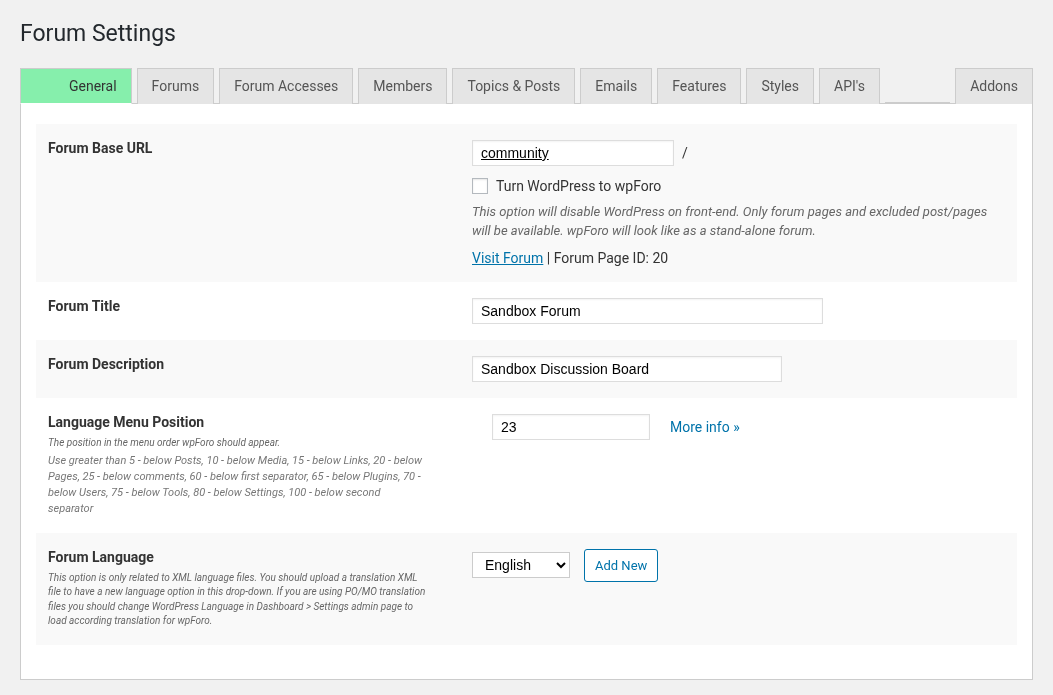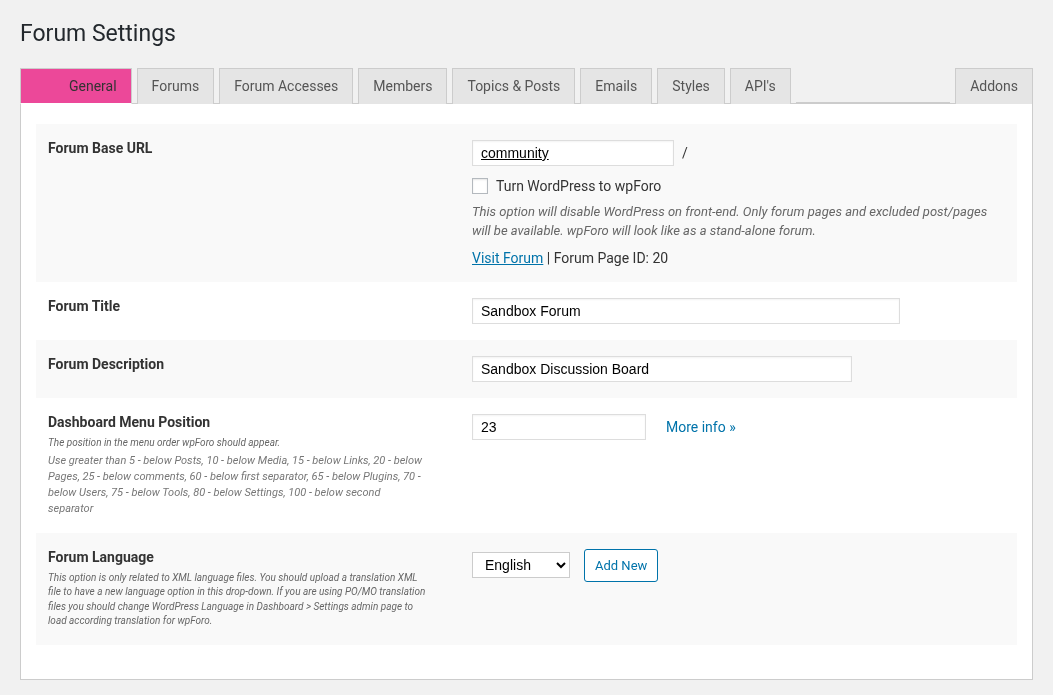--- a/index.html
+++ b/index.html
@@ -2,21 +2,21 @@
 <html><head>
   <meta charset="utf-8">
   <style>
     * { box-sizing: border-box; margin: 0; padding: 0; }
     body { font-family: -apple-system, BlinkMacSystemFont, "Segoe UI", Roboto, sans-serif; background: #f1f1f1; color: #444; font-size: 14px; }
     .wrap { padding: 10px 20px 20px; }
     h1 { font-size: 23px; font-weight: 400; color: #23282d; margin: 10px 0 20px; }
 
     .tabs { display: flex; gap: 5px; border-bottom: 1px solid #ccc; }
     .tab { padding: 9px 14px; background: #e5e5e5; border: 1px solid #ccc; border-bottom: none; color: #555; font-size: 14px; cursor: pointer; position: relative; top: 1px; }
-    .tab.active { background: #ec4899; border-bottom: 1px solid #fff; color: #333; padding-left: 48px; }
+    .tab.active { background: #86efac; border-bottom: 1px solid #fff; color: #333; padding-left: 48px; }
     .tab-spacer { flex: 1; border-bottom: 1px solid #ccc; }
 
     .panel { background: #fff; border: 1px solid #ccc; border-top: none; padding: 20px 15px; }
 
     .row { display: flex; padding: 16px 12px; gap: 24px; }
     .row.shaded { background: #f9f9f9; }
     .label-col { width: 400px; padding-right: 20px; }
     .field-col { flex: 1; }
     .label-title { font-weight: 700; color: #333; font-size: 14px; }
     .label-desc { color: #666; font-style: italic; font-size: 10px; margin-top: 6px; line-height: 1.45; }
@@ -48,20 +48,21 @@
 <div class="wrap">
   <h1>Forum Settings</h1>
 
   <div class="tabs">
     <div class="tab active">General</div>
     <div class="tab">Forums</div>
     <div class="tab">Forum Accesses</div>
     <div class="tab">Members</div>
     <div class="tab">Topics &amp; Posts</div>
     <div class="tab">Emails</div>
+    <div class="tab">Features</div>
     <div class="tab">Styles</div>
     <div class="tab">API's</div>
     <div class="tab-spacer"></div>
     <div class="tab">Addons</div>
   </div>
 
   <div class="panel">
 
     <div class="row shaded">
       <div class="label-col">
@@ -81,42 +82,42 @@
           <span class="link">Visit Forum</span><span> | Forum Page ID: 20</span>
         </div>
       </div>
     </div>
 
     <div class="row">
       <div class="label-col">
         <div class="label-title">Forum Title</div>
       </div>
       <div class="field-col">
-        <input type="text" style="width: 428px;" value="Sandbox Forum">
+        <input type="text" style="width: 351px;" value="Sandbox Forum">
       </div>
     </div>
 
     <div class="row shaded">
       <div class="label-col">
         <div class="label-title">Forum Description</div>
       </div>
       <div class="field-col">
-        <input type="text" style="width: 380px;" value="Sandbox Discussion Board">
+        <input type="text" style="width: 310px;" value="Sandbox Discussion Board">
       </div>
     </div>
 
     <div class="row">
       <div class="label-col">
-        <div class="label-title">Dashboard Menu Position</div>
+        <div class="label-title">Language Menu Position</div>
         <div class="label-desc">The position in the menu order wpForo should appear.</div>
         <div class="label-note">Use greater than 5 - below Posts, 10 - below Media, 15 - below Links, 20 - below Pages, 25 - below comments, 60 - below first separator, 65 - below Plugins, 70 - below Users, 75 - below Tools, 80 - below Settings, 100 - below second separator</div>
       </div>
       <div class="field-col">
         <div class="inline">
-          <input type="text" style="width: 174px;" value="23">
+          <input type="text" style="width: 158px; margin-left: 20px;" value="23">
           <span class="more-link">More info »</span>
         </div>
       </div>
     </div>
 
     <div class="row shaded">
       <div class="label-col">
         <div class="label-title">Forum Language</div>
         <div class="label-desc">This option is only related to XML language files. You should upload a translation XML file to have a new language option in this drop-down. If you are using PO/MO translation files you should change WordPress Language in Dashboard &gt; Settings admin page to load according translation for wpForo.</div>
       </div>

